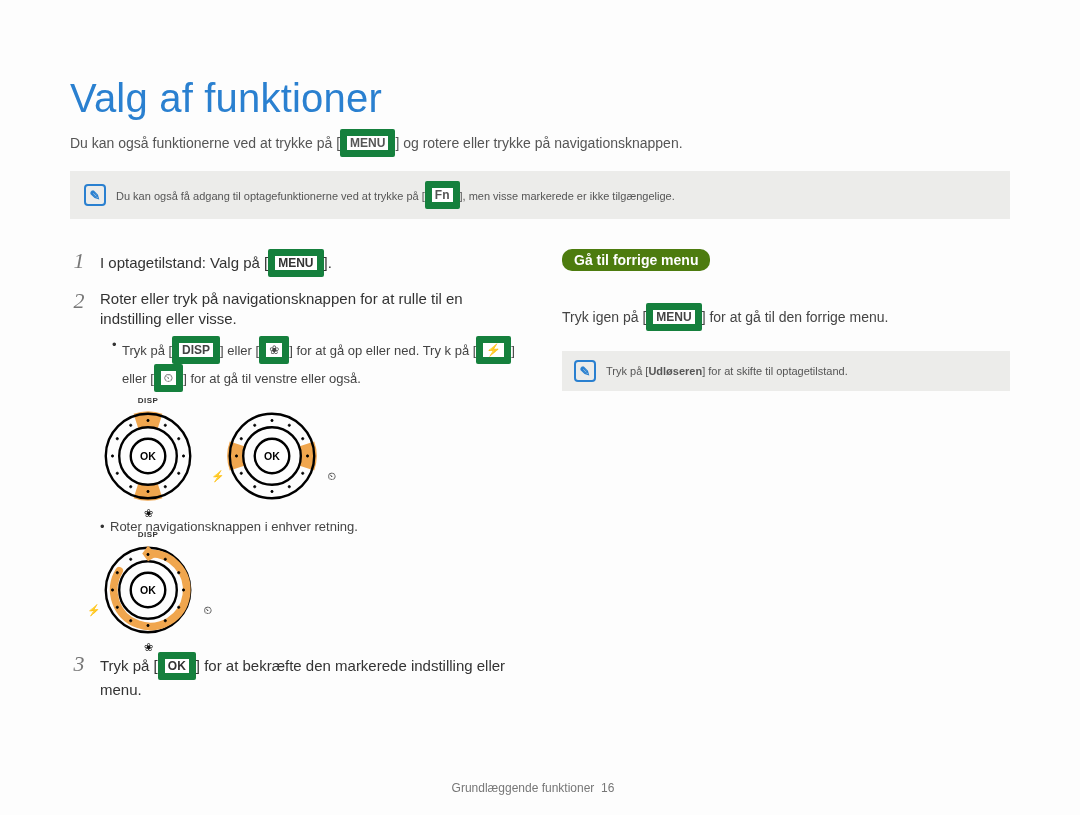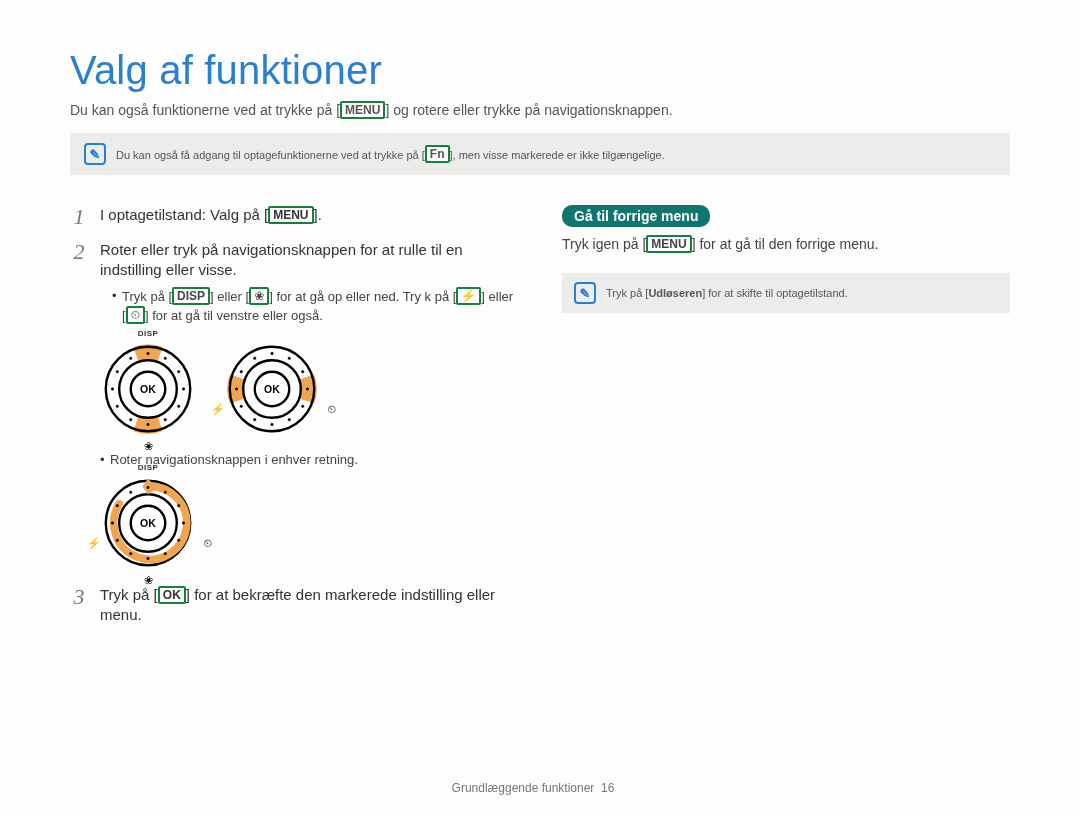--- a/index.html
+++ b/index.html
@@ -6,21 +6,21 @@
     margin: 0;
     padding: 0;
     background: #fdfdfd;
     font-family: "Helvetica Neue", Arial, sans-serif;
     color: #333;
     width: 1080px;
     height: 815px;
     box-sizing: border-box;
   }
   .page {
-    padding: 48px 70px 0 70px;
+    padding: 76px 70px 0 70px;
     position: relative;
     height: 100%;
     box-sizing: border-box;
   }
   .title {
     font-size: 40px;
     font-weight: 300;
     color: #2a80d0;
     margin: 0 0 8px 0;
     letter-spacing: 0.2px;
@@ -86,21 +86,21 @@
     line-height: 1;
     margin-top: 1px;
   }
   .step-body {
     flex: 1;
   }
   .kbd {
     display: inline-block;
     font-weight: 700;
     font-size: 12px;
-    border: 2px solid #15803d;
+    border: 7px solid #15803d;
     border-radius: 2px;
     padding: 0 3px;
     line-height: 14px;
     background: #fff;
     vertical-align: 1px;
   }
   .kbd.icon {
     font-weight: 400;
     font-family: Arial, sans-serif;
   }
@@ -124,31 +124,32 @@
     top: 0;
     color: #333;
   }
   .dials-row {
     display: flex;
     gap: 28px;
     margin: 6px 0 14px 30px;
   }
   .pill {
     display: inline-block;
-    background: #0f766e;
+    background: #4d7c0f;
     color: #fff;
     font-weight: 600;
     font-size: 14px;
     padding: 3px 12px;
     border-radius: 10px;
     margin-bottom: 8px;
   }
   .right-text {
     font-size: 14px;
     color: #444;
+    margin-top: 24px;
   }
   .footer {
     position: absolute;
     left: 0;
     right: 14px;
     bottom: 20px;
     text-align: center;
     font-size: 12px;
     color: #777;
   }

